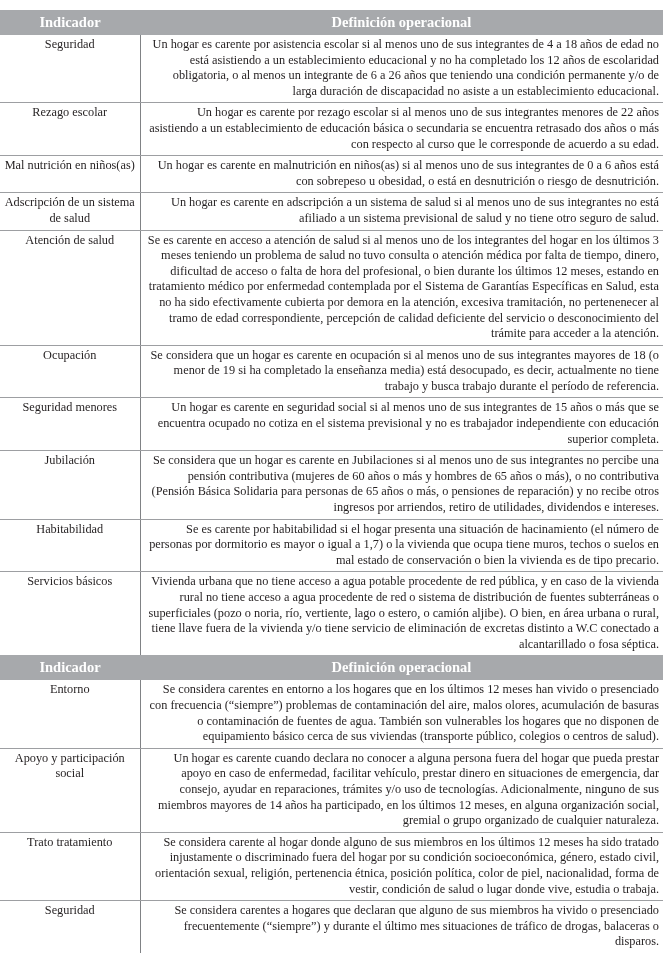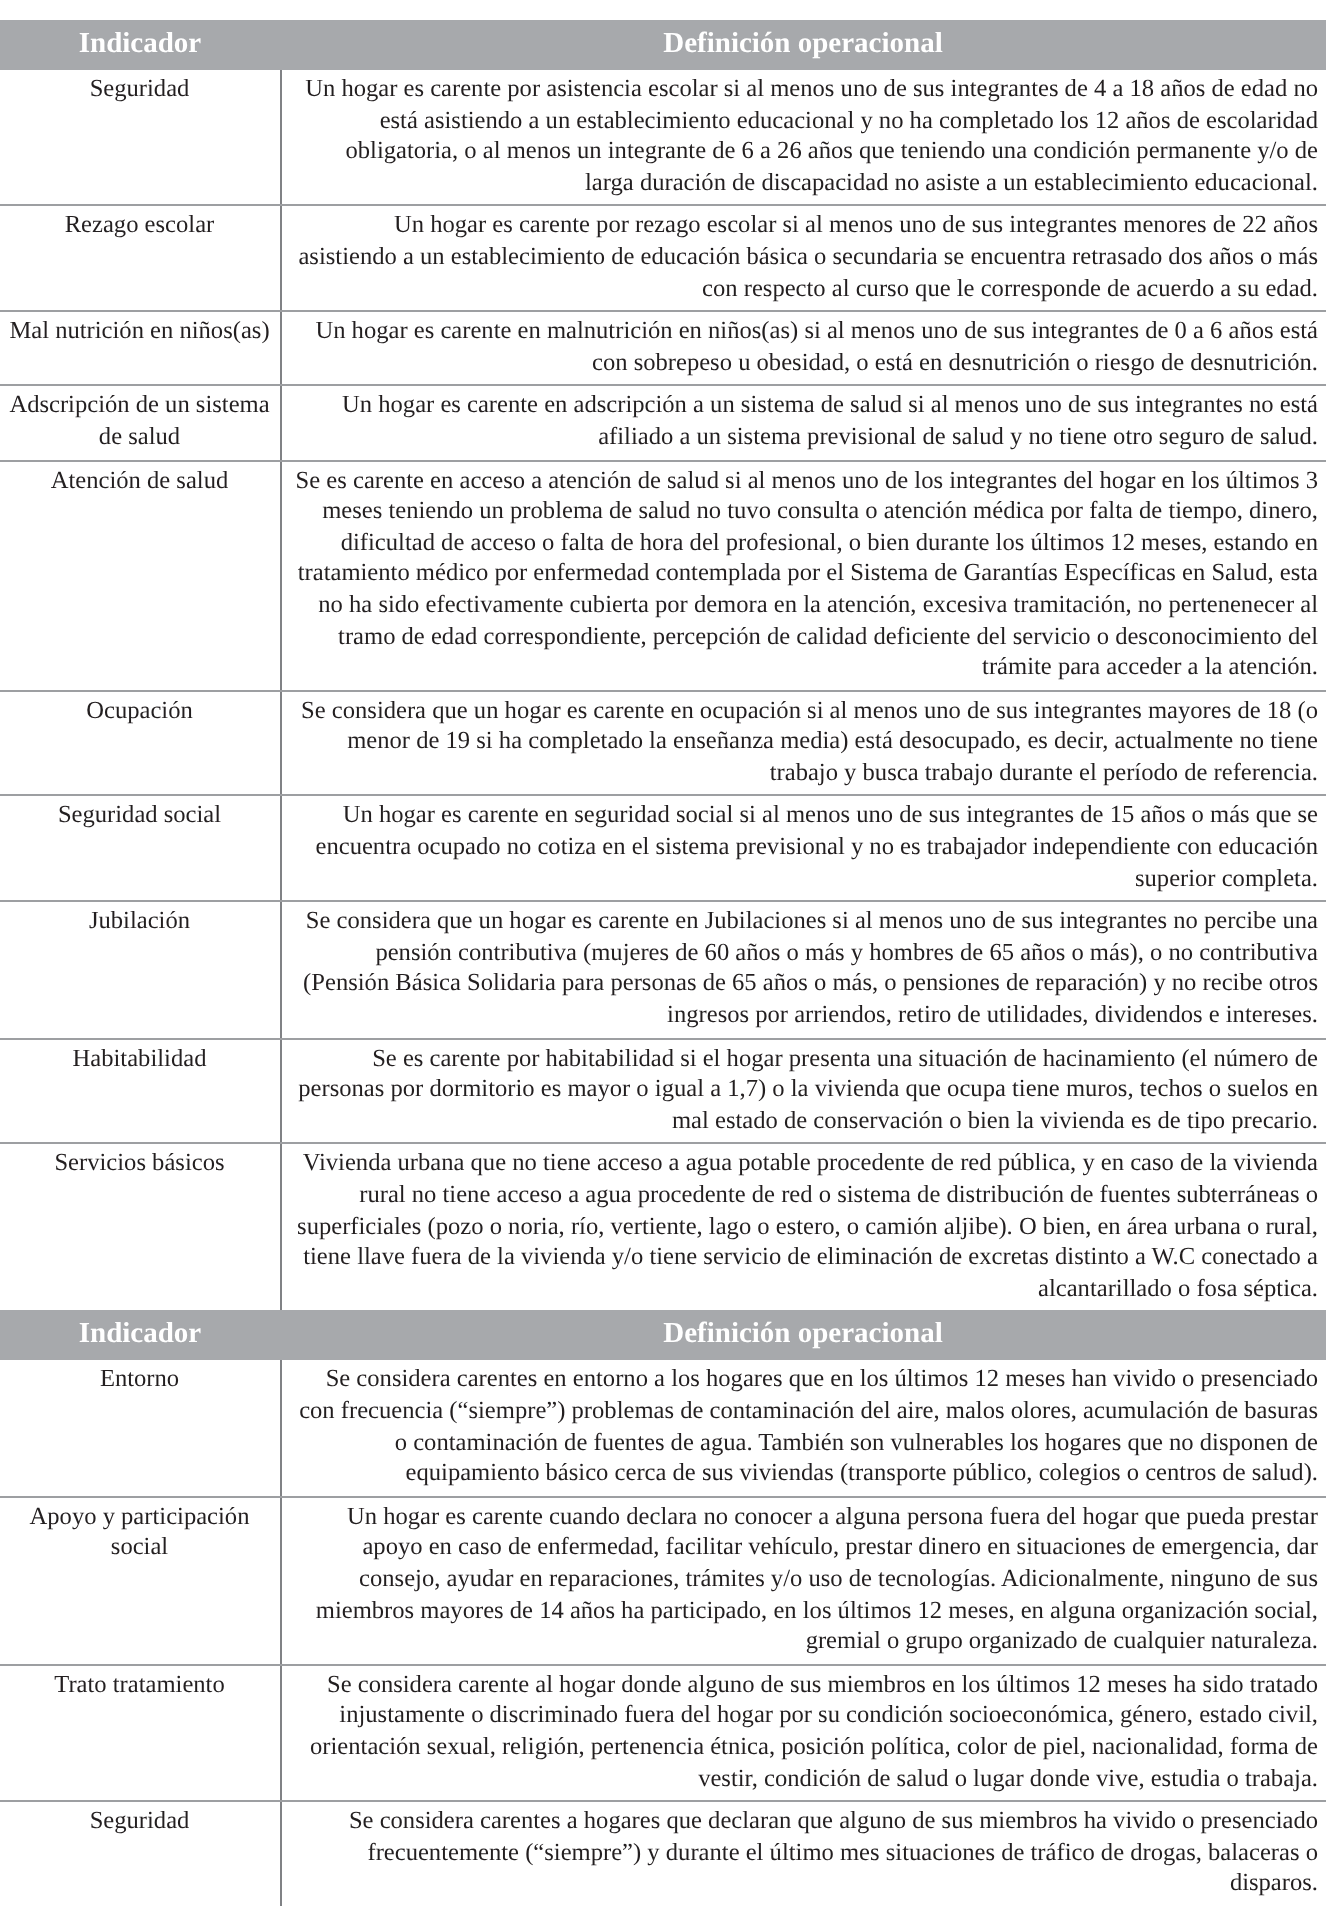--- a/index.html
+++ b/index.html
@@ -47,21 +47,21 @@
         </tr>
         <tr>
           <td class="ind">Atención de salud</td>
           <td>Se es carente en acceso a atención de salud si al menos uno de los integrantes del hogar en los últimos 3 meses teniendo un problema de salud no tuvo consulta o atención médica por falta de tiempo, dinero, dificultad de acceso o falta de hora del profesional, o bien durante los últimos 12 meses, estando en tratamiento médico por enfermedad contemplada por el Sistema de Garantías Específicas en Salud, esta no ha sido efectivamente cubierta por demora en la atención, excesiva tramitación, no pertenenecer al tramo de edad correspondiente, percepción de calidad deficiente del servicio o desconocimiento del trámite para acceder a la atención.</td>
         </tr>
         <tr>
           <td class="ind">Ocupación</td>
           <td>Se considera que un hogar es carente en ocupación si al menos uno de sus integrantes mayores de 18 (o menor de 19 si ha completado la enseñanza media) está desocupado, es decir, actualmente no tiene trabajo y busca trabajo durante el período de referencia.</td>
         </tr>
         <tr>
-          <td class="ind">Seguridad social</td>
+          <td class="ind">Seguridad menores</td>
           <td>Un hogar es carente en seguridad social si al menos uno de sus integrantes de 15 años o más que se encuentra ocupado no cotiza en el sistema previsional y no es trabajador independiente con educación superior completa.</td>
         </tr>
         <tr>
           <td class="ind">Jubilación</td>
           <td>Se considera que un hogar es carente en Jubilaciones si al menos uno de sus integrantes no percibe una pensión contributiva (mujeres de 60 años o más y hombres de 65 años o más), o no contributiva (Pensión Básica Solidaria para personas de 65 años o más, o pensiones de reparación) y no recibe otros ingresos por arriendos, retiro de utilidades, dividendos e intereses.</td>
         </tr>
         <tr>
           <td class="ind">Habitabilidad</td>
           <td>Se es carente por habitabilidad si el hogar presenta una situación de hacinamiento (el número de personas por dormitorio es mayor o igual a 1,7) o la vivienda que ocupa tiene muros, techos o suelos en mal estado de conservación o bien la vivienda es de tipo precario.</td>
         </tr>

